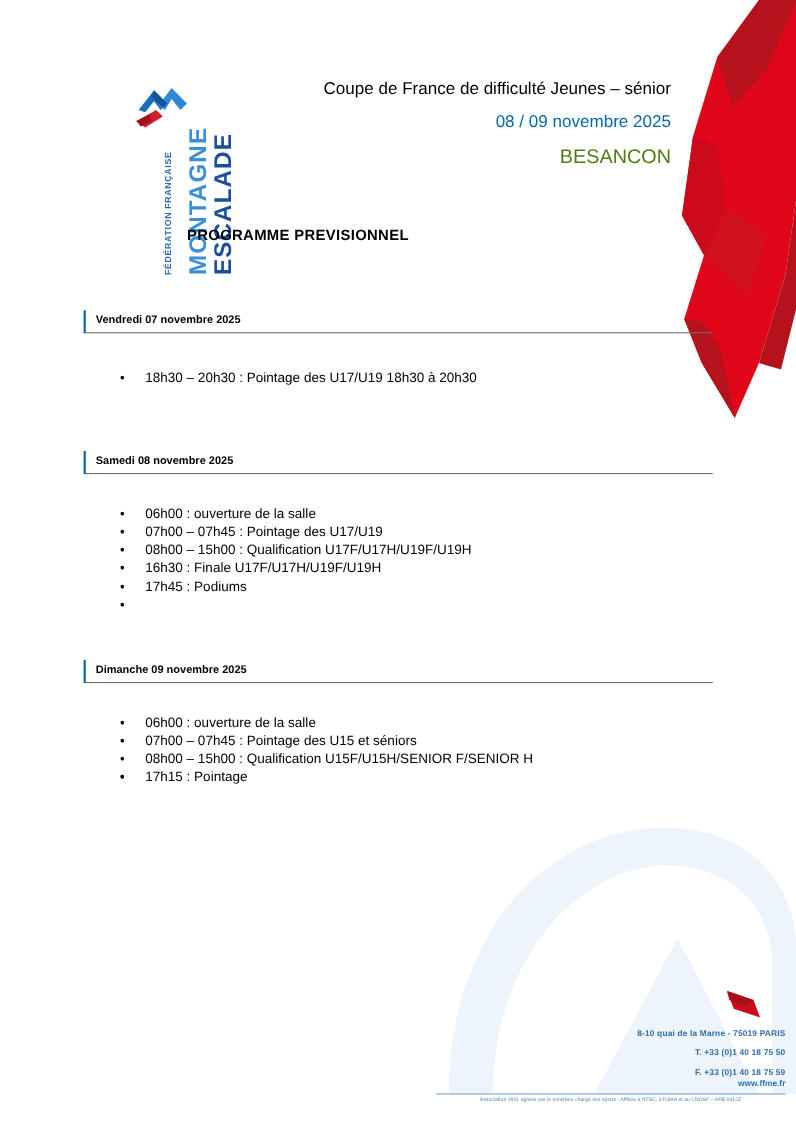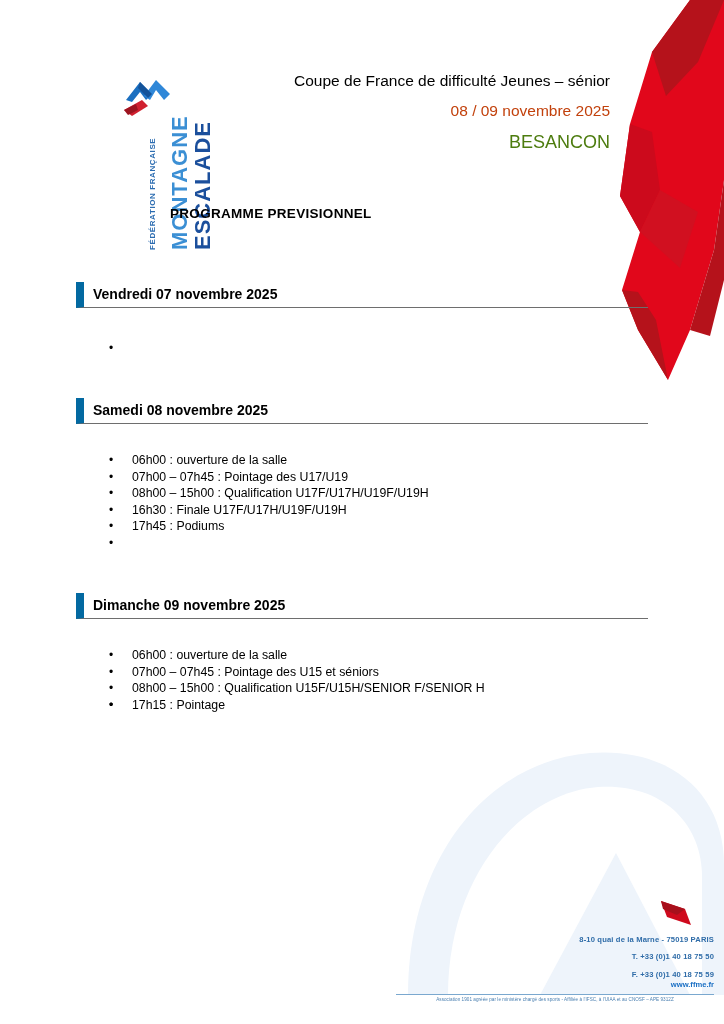--- a/index.html
+++ b/index.html
@@ -109,21 +109,21 @@
     text-align: right;
   }
   .title-line1 {
     font-size: 15.5px;
     line-height: 30px;
     color: #000;
   }
   .title-line2 {
     font-size: 15.5px;
     line-height: 30px;
-    color: #c2410c;
+    color: #0369a1;
   }
   .title-line3 {
     font-size: 18px;
     line-height: 32px;
     color: #4d7c0f;
   }
   .subtitle {
     position: absolute;
     left: 170px;
     top: 206px;
@@ -137,24 +137,24 @@
   
   .content {
     position: absolute;
     left: 76px;
     top: 282px;
     width: 572px;
   }
   .day-block { position: relative; }
   .day-header {
     position: relative;
-    border-left: 8px solid #0369a1;
+    border-left: 2px solid #0369a1;
     border-bottom: 1px solid #6e6e6e;
     padding: 4px 0 5px 9px;
-    font-size: 14px;
+    font-size: 10px;
     font-weight: bold;
     color: #000;
   }
   .items {
     list-style: none;
     margin: 0;
     padding: 0;
   }
   .item {
     position: relative;
@@ -268,20 +268,21 @@
   <div class="subtitle">PROGRAMME PREVISIONNEL</div>
 
   <div class="content">
 
     <div class="day-block">
       <div class="day-header">Vendredi 07 novembre 2025</div>
       <div class="gap-a"></div>
       <ul class="items">
         <li class="item">
           <span class="bullet">•</span>
+          <span>18h30 – 20h30 : Pointage des U17/U19 18h30 à 20h30</span>
         </li>
       </ul>
     </div>
 
     <div class="gap-c"></div>
 
     <div class="day-block">
       <div class="day-header">Samedi 08 novembre 2025</div>
       <div class="gap-b"></div>
       <ul class="items">

